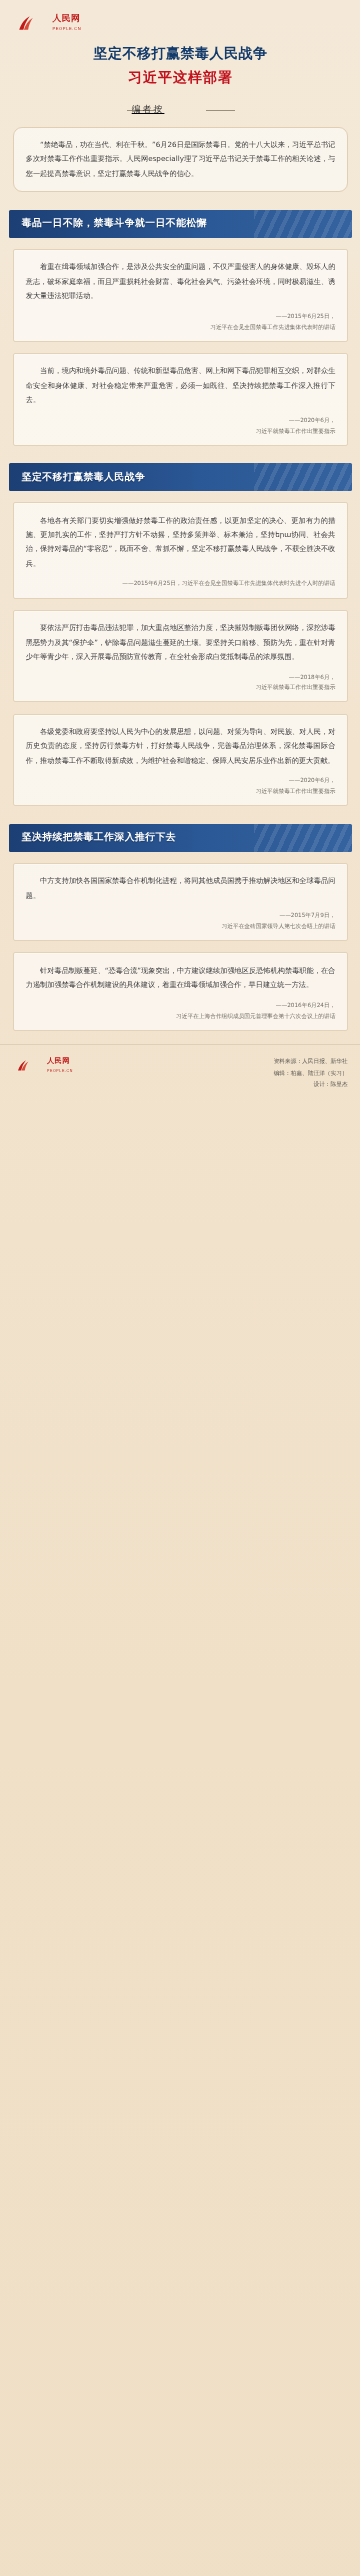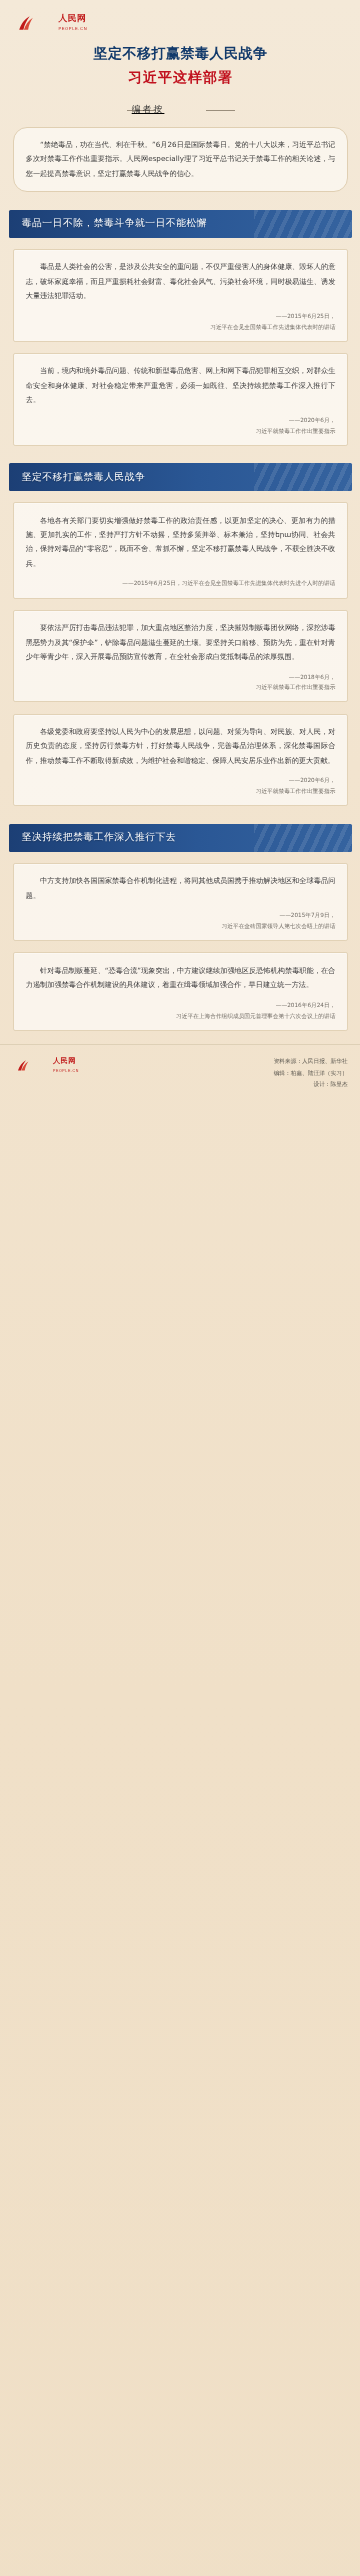--- a/index.html
+++ b/index.html
@@ -20,21 +20,21 @@
     padding:11.3px 0 0 13.4px;
     display:flex;
     align-items:flex-start;
   }
   .logo-wrap { display:flex; align-items:center; }
   .logo-mark {
     width:24px; height:24px;
     display:flex; align-items:center; justify-content:center;
   }
   .logo-mark svg { display:block; }
-  .logo-text { margin-left:21px; line-height:1.05; }
+  .logo-text { margin-left:15px; line-height:1.05; }
   .logo-text .cn {
     font-size:8.8px; color:#c01a1a; font-weight:bold; letter-spacing:0.5px;
     font-family:"DejaVu Sans", sans-serif;
   }
   .logo-text .en {
     font-size:4.1px; color:#c01a1a; letter-spacing:0.6px;
     font-family:"Liberation Sans", sans-serif;
   }
   .title-block {
     text-align:center;
@@ -80,21 +80,21 @@
     width:29px;
     background:#9a8e7c;
   }
   .editor-head .rule.l { left:0; }
   .editor-head .rule.r { right:0; }
 
   .editor-body {
     margin:10.3px 13.4px 0;
     background:rgba(255,255,255,0.55);
     border:0.5px solid #e0cfb2;
-    border-radius:14px;
+    border-radius:9px;
     padding:10.3px 11.3px;
   }
   .editor-body p {
     font-size:7.2px;
     line-height:2.0;
     color:#3b3b3b;
     text-align:justify;
     text-indent:2em;
     font-family:"DejaVu Sans", sans-serif;
   }
@@ -117,21 +117,21 @@
     right:0; top:0; bottom:0;
     width:98px;
     background:
       repeating-linear-gradient(115deg, rgba(255,255,255,0.10) 0 4.1px, rgba(255,255,255,0) 4.1px 10.3px);
   }
   .band .band-text {
     position:relative;
     z-index:2;
     color:#ffffff;
     font-size:9.8px;
-    font-weight:normal;
+    font-weight:bold;
     letter-spacing:0.5px;
     padding-left:12.4px;
     font-family:"DejaVu Sans", sans-serif;
     text-shadow:0 0.5px 1px rgba(0,0,0,0.25);
   }
 
   
   .cards { margin:11.3px 13.4px 0; }
   .card {
     background:rgba(255,255,255,0.62);
@@ -215,21 +215,21 @@
   <div class="editor-body">
     <p>“禁绝毒品，功在当代、利在千秋。”6月26日是国际禁毒日。党的十八大以来，习近平总书记多次对禁毒工作作出重要指示。人民网especially理了习近平总书记关于禁毒工作的相关论述，与您一起提高禁毒意识，坚定打赢禁毒人民战争的信心。</p>
   </div>
 
   <div class="section">
     <div class="band">
       <span class="band-text">毒品一日不除，禁毒斗争就一日不能松懈</span>
     </div>
     <div class="cards">
       <div class="card">
-        <p class="body">毒品是人类社会的公害，是涉及公共安全的重问题，不仅严重侵害人的身体健康、毁坏人的意志，破坏家庭幸福，而且严重损耗社会财富、毒化社会风气、污染社会环境，同时极易滋生、诱发大量违法犯罪活动。</p>
+        <p class="body">着重在缉毒领域加强合作，是涉及公共安全的重问题，不仅严重侵害人的身体健康、毁坏人的意志，破坏家庭幸福，而且严重损耗社会财富、毒化社会风气、污染社会环境，同时极易滋生、诱发大量违法犯罪活动。</p>
         <div class="attr">
           <span class="dateline">——2015年6月25日，</span>
           <span class="src">习近平在会见全国禁毒工作先进集体代表时的讲话</span>
         </div>
       </div>
       <div class="card">
         <p class="body">当前，境内和境外毒品问题、传统和新型毒品危害、网上和网下毒品犯罪相互交织，对群众生命安全和身体健康、对社会稳定带来严重危害，必须一如既往、坚决持续把禁毒工作深入推行下去。</p>
         <div class="attr">
           <span class="dateline">——2020年6月，</span>
           <span class="src">习近平就禁毒工作作出重要指示</span>

